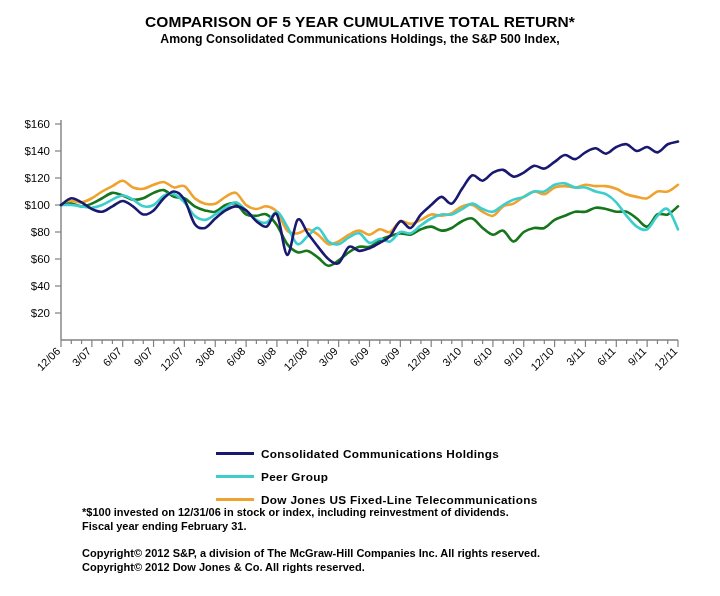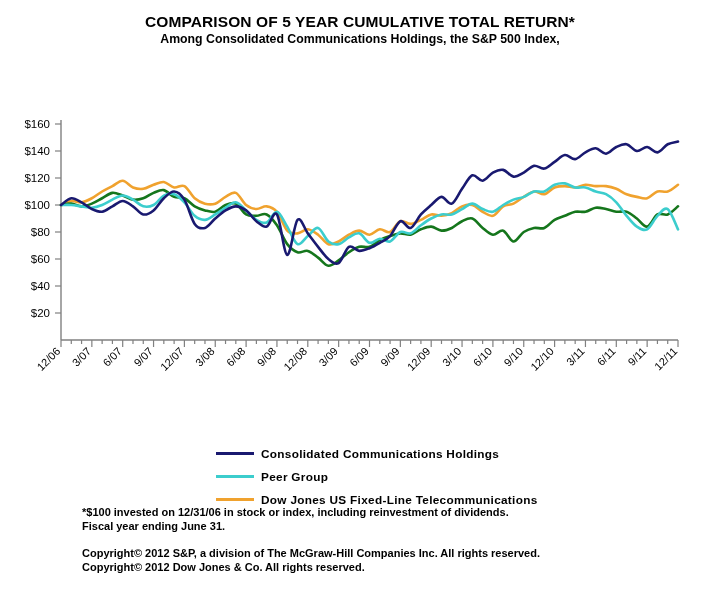--- a/index.html
+++ b/index.html
@@ -261,19 +261,19 @@
       <span class="legend-label">Peer Group</span>
     </div>
     <div class="legend-row">
       <span class="legend-swatch" style="background: rgb(240, 162, 46);"></span>
       <span class="legend-label">Dow Jones  US Fixed-Line  Telecommunications</span>
     </div>
   </div>
 
   <div id="footnotes">
     <div class="foot-line">*$100 invested on 12/31/06 in stock or index, including reinvestment of dividends.</div>
-    <div class="foot-line">Fiscal year ending June 31.</div>
+    <div class="foot-line">Fiscal year ending February 31.</div>
     <div class="foot-gap"></div>
     <div class="foot-line">Copyright© 2012 S&amp;P, a division of The McGraw-Hill Companies Inc. All rights reserved.</div>
     <div class="foot-line">Copyright© 2012 Dow Jones &amp; Co. All rights reserved.</div>
   </div>
 
 </div>
 
 </body></html>

